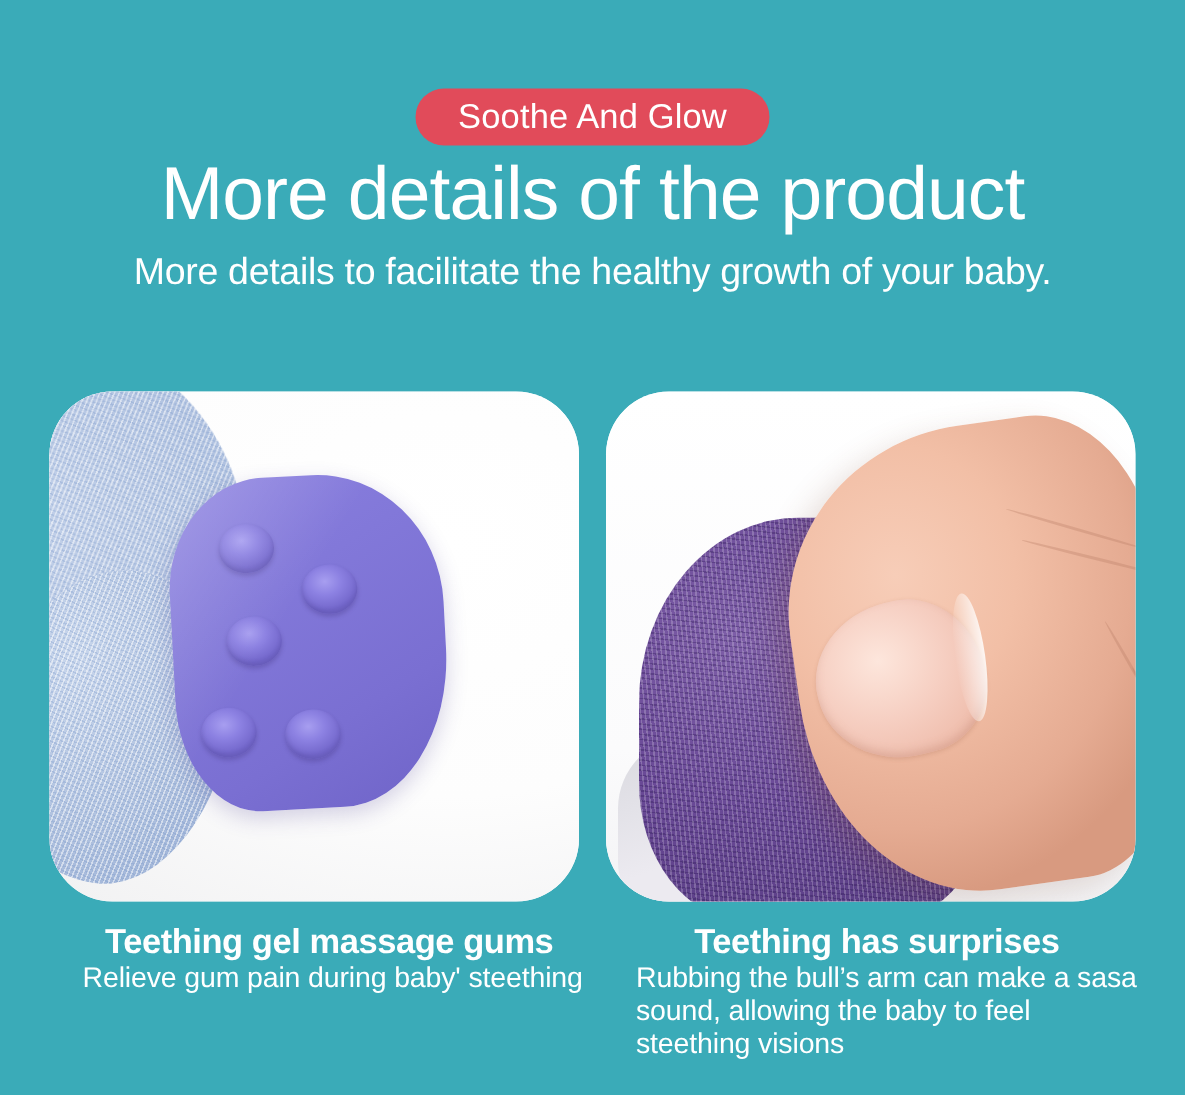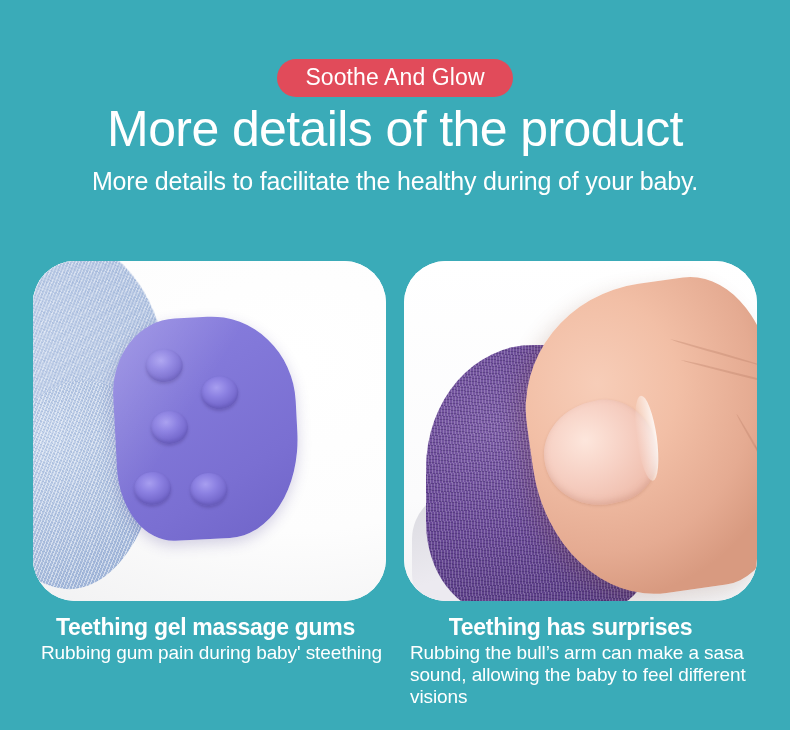--- a/index.html
+++ b/index.html
@@ -202,21 +202,21 @@
     position:absolute; right:-3px; top:6px;
     width: 20px; height: 86px;
     background: linear-gradient(90deg, rgba(255,255,255,.0), rgba(255,255,255,.85));
     border-radius: 50%;
     transform: rotate(6deg);
   }
 
   
   .captions {
     position:absolute;
-    top: 612px; left: 29px;
+    top: 612px; left: 43px;
     width: 724px;
     display: flex;
     gap: 12px;
   }
   .caption { width: 353px; color:#ffffff; }
   .cap-title {
     font-size: 23px;
     line-height: 30px;
     font-weight: 700;
     letter-spacing: -.3px;
@@ -235,21 +235,21 @@
 </head>
 <body>
 
 <div class="page">
 
   <div class="badge-row">
     <div class="badge">Soothe And Glow</div>
   </div>
 
   <h1 class="headline">More details of the product</h1>
-  <p class="subheadline">More details to facilitate the healthy during of your baby.</p>
+  <p class="subheadline">More details to facilitate the healthy growth of your baby.</p>
 
   <div class="cards">
 
     <div class="card">
       <div class="c1-bg"></div>
       <div class="c1-ring"></div>
       <div class="c1-cloth"></div>
       <div class="c1-cloth2"></div>
       <div class="c1-pad">
         <span class="c1-dot d1"></span>
@@ -272,21 +272,21 @@
         <span class="c2-crease cr4"></span>
 
       </div>
       <div class="c2-nail"></div>
     </div>
   </div>
 
   <div class="captions">
     <div class="caption left">
       <div class="cap-title">Teething gel massage gums</div>
-      <div class="cap-body">Rubbing gum pain during baby' steething</div>
+      <div class="cap-body">Relieve gum pain during baby' steething</div>
     </div>
     <div class="caption right">
       <div class="cap-title">Teething has surprises</div>
-      <div class="cap-body">Rubbing the bull’s arm can make a sasa sound, allowing the baby to feel different visions</div>
+      <div class="cap-body">Rubbing the bull’s arm can make a sasa sound, allowing the baby to feel steething visions</div>
     </div>
   </div>
 
 </div>
 
 </body></html>

